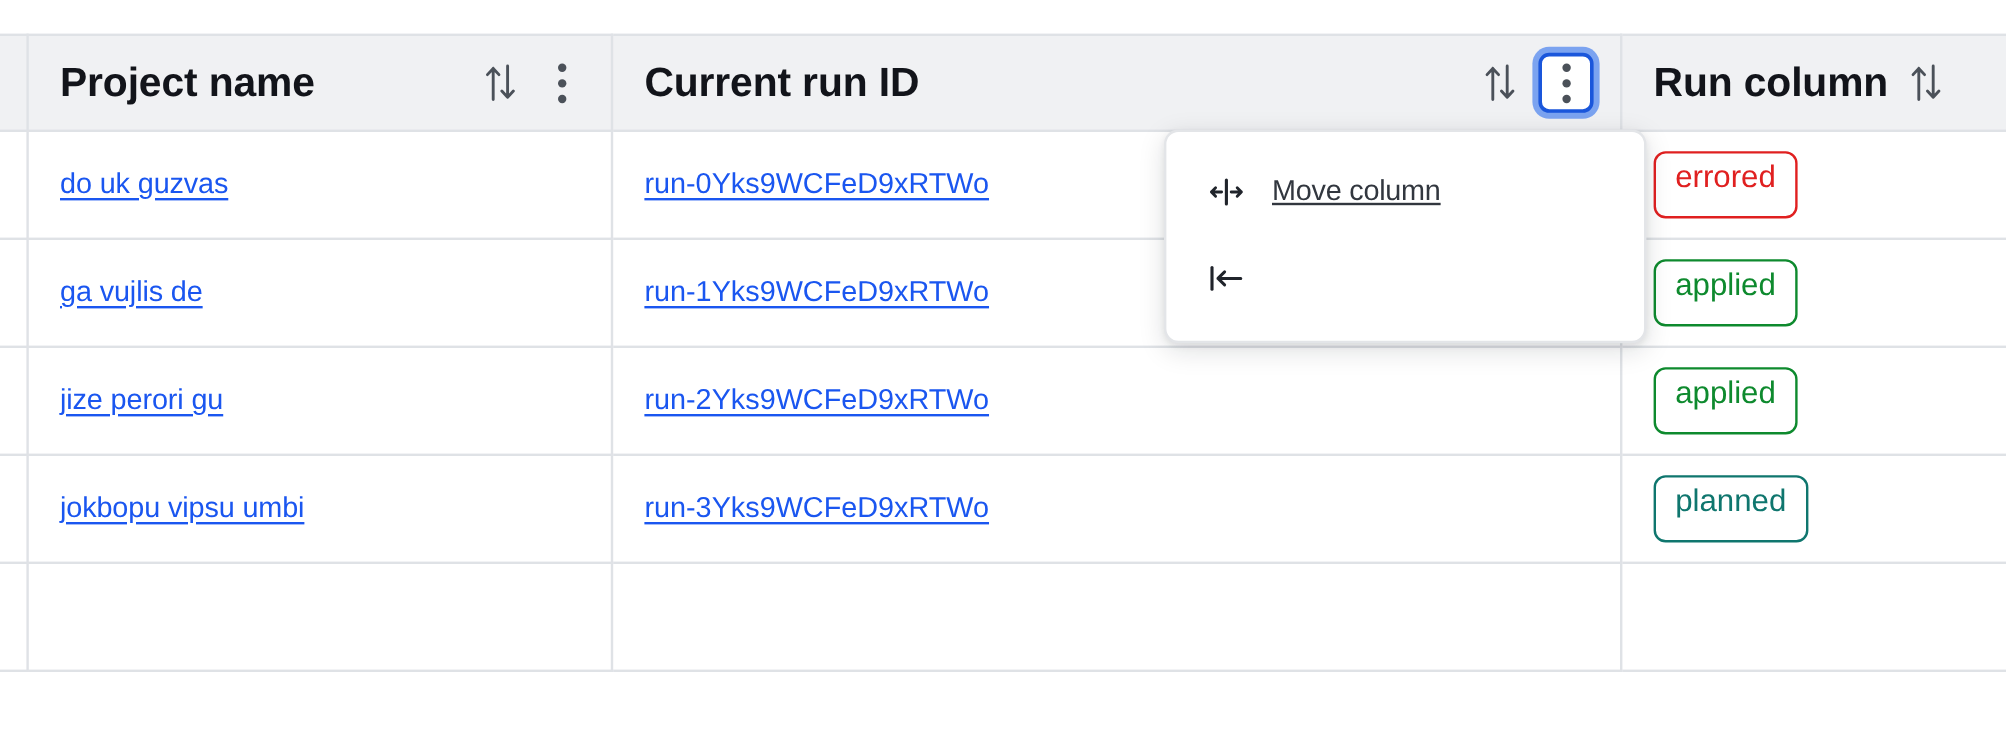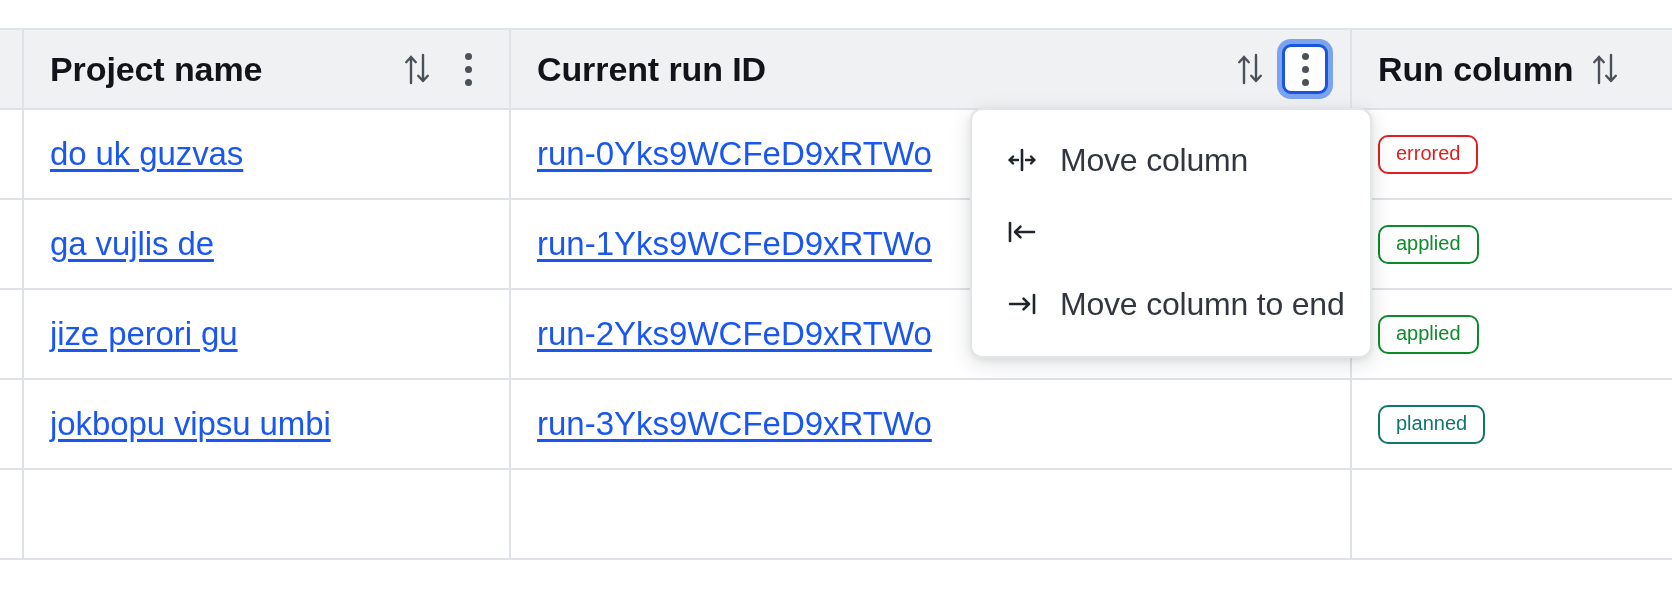--- a/index.html
+++ b/index.html
@@ -110,34 +110,34 @@
   
   .cell-inner {
     padding: 0 26px;
     display: flex;
     align-items: center;
     height: 100%;
   }
   a.link {
     color: #1a56f0;
     text-underline-offset: 4px;
-    font-size: 33px;
+    font-size: 24px;
     letter-spacing: -0.1px;
     white-space: nowrap;
   }
   a.link.runid { letter-spacing: 0px; }
 
   .badge {
     display: inline-flex;
     align-items: center;
     justify-content: center;
     border: 2px solid currentColor;
     border-radius: 10px;
-    padding: 5px 16px 7px;
-    font-size: 20px;
+    padding: 5px 16px 17px;
+    font-size: 26px;
     line-height: 1.15;
     white-space: nowrap;
   }
 
   
   .menu {
     position: absolute;
     left: 970px;
     top: 108px;
     width: 402px;
@@ -161,24 +161,25 @@
     flex: 0 0 auto;
     width: 32px;
     height: 32px;
     display: flex;
     align-items: center;
     justify-content: center;
     margin-right: 22px;
     color: #20242b;
   }
   .menu-label {
-    font-size: 32px;
+    font-size: 24px;
     color: #32373f;
     white-space: nowrap;
     letter-spacing: -0.2px;
+    text-decoration: underline;
   }
 </style>
 </head>
 <body>
 
 <div id="app">
 
   <table class="table">
     <colgroup>
       <col class="gutter">
@@ -355,24 +356,15 @@
 
     <div class="menu-item">
       <span class="menu-ico">
         <svg width="30" height="24" viewBox="0 0 30 24" fill="none" xmlns="http://www.w3.org/2000/svg">
           <path d="M3 3 V21" stroke="#20242b" stroke-width="2.6" stroke-linecap="round"></path>
           <path d="M27 12 H8 M8 12 L13.5 6.6 M8 12 L13.5 17.4" stroke="#20242b" stroke-width="2.5" stroke-linecap="round" stroke-linejoin="round"></path>
         </svg>
       </span>
     </div>
 
-    <div class="menu-item">
-      <span class="menu-ico">
-        <svg width="30" height="24" viewBox="0 0 30 24" fill="none" xmlns="http://www.w3.org/2000/svg">
-          <path d="M27 3 V21" stroke="#20242b" stroke-width="2.6" stroke-linecap="round"></path>
-          <path d="M3 12 H22 M22 12 L16.5 6.6 M22 12 L16.5 17.4" stroke="#20242b" stroke-width="2.5" stroke-linecap="round" stroke-linejoin="round"></path>
-        </svg>
-      </span>
-      <span class="menu-label">Move column to end</span>
-    </div>
   </div>
 
 </div>
 
 </body></html>

